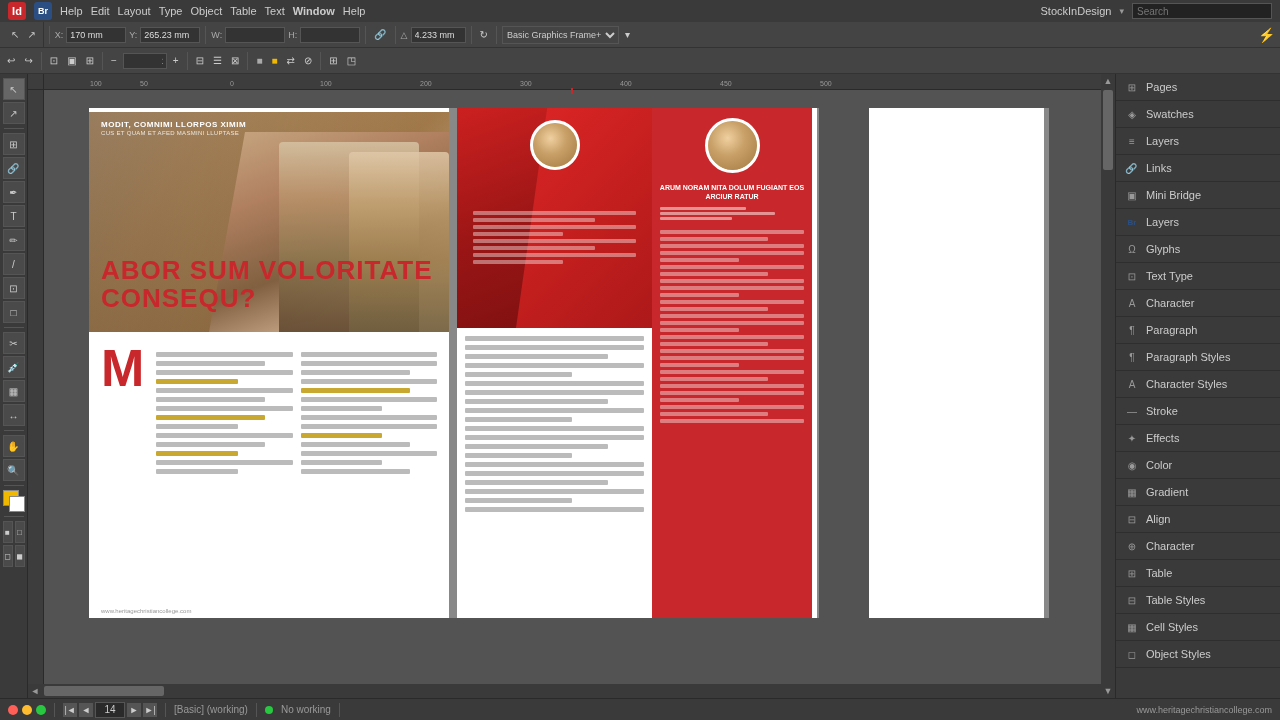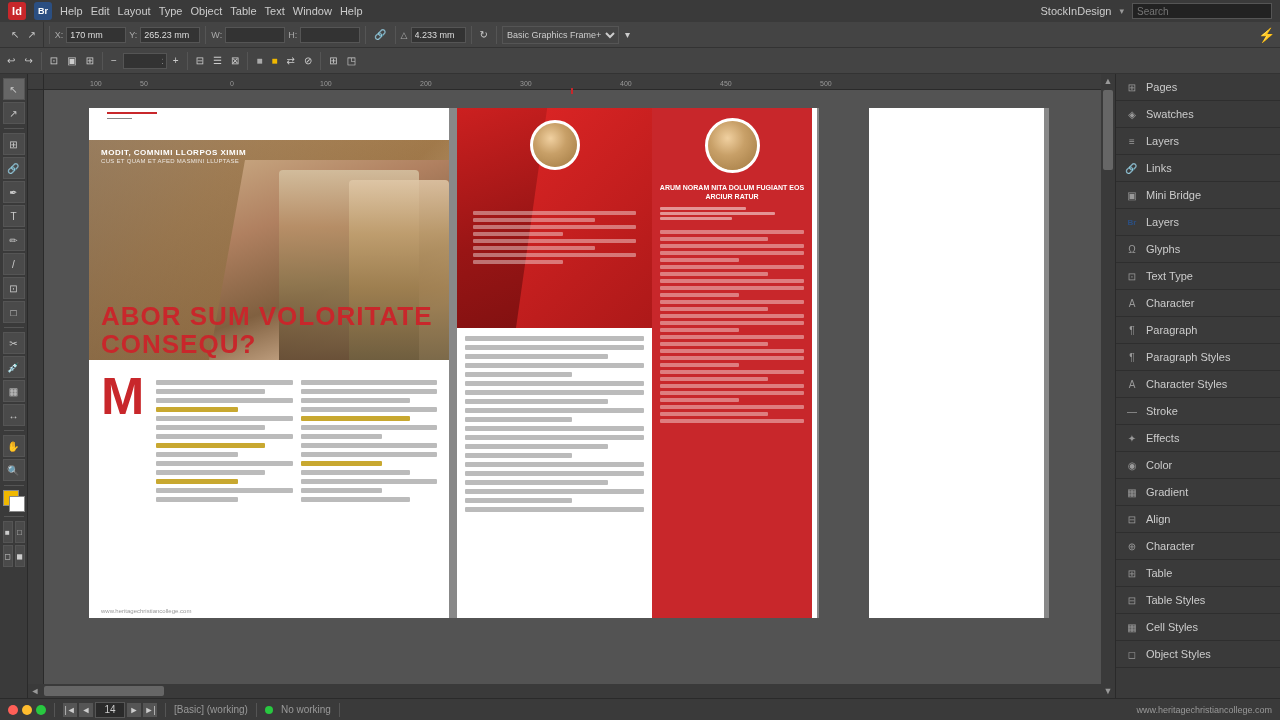--- a/index.html
+++ b/index.html
@@ -166,21 +166,21 @@
       line-height: 1.3;
     }
     .left-img-subtitle {
       color: rgba(255,255,255,0.8);
       font-size: 6px;
       text-transform: uppercase;
       letter-spacing: 0.3px;
     }
     .left-big-text {
       position: absolute;
-      bottom: 1px; left: 12px;
+      bottom: 19px; left: 12px;
     }
     .left-big-title {
       color: #c8272b;
       font-size: 26px;
       font-weight: 900;
       text-transform: uppercase;
       line-height: 1.1;
       letter-spacing: 1px;
     }
 
@@ -457,21 +457,21 @@
 <div id="top-bar">
   <div id="app-icon">Id</div>
   <div id="bridge-icon">Br</div>
   <span style="color:#ccc;font-size:11px;cursor:pointer;">Help</span>
   <span style="color:#ccc;font-size:11px;cursor:pointer;">Edit</span>
   <span style="color:#ccc;font-size:11px;cursor:pointer;">Layout</span>
   <span style="color:#ccc;font-size:11px;cursor:pointer;">Type</span>
   <span style="color:#ccc;font-size:11px;cursor:pointer;">Object</span>
   <span style="color:#ccc;font-size:11px;cursor:pointer;">Table</span>
   <span style="color:#ccc;font-size:11px;cursor:pointer;">Text</span>
-  <span style="color:#ccc;font-size:11px;cursor:pointer;">Window</span>
+  <span style="color:#ccc;font-size:11px;cursor:pointer;font-weight:bold;">Window</span>
   <span style="color:#ccc;font-size:11px;cursor:pointer;">Help</span>
   <div style="margin-left:auto;display:flex;align-items:center;gap:8px;">
     <span style="color:#ccc;font-size:11px;">StockInDesign</span>
     <span style="color:#999;font-size:9px;">▾</span>
     <input id="search-bar" type="text" placeholder="Search" style="">
   </div>
 </div>
 
 <div id="toolbar1">
   <div class="tool-group">
@@ -592,21 +592,21 @@
 
     <div id="canvas-viewport">
 
       <div id="spread">
 
         <div id="left-page">
 
           <div style="position:absolute;top:4px;left:18px;width:50px;height:2px;background:#c8272b;"></div>
           <div style="position:absolute;top:10px;left:18px;width:25px;height:1px;background:#888;"></div>
 
-          <div class="left-top-img" style="margin-top:32px;">
+          <div class="left-top-img" style="margin-top:4px;">
             <div class="left-top-img-overlay"></div>
 
             <div style="position:absolute;right:0;bottom:0;width:240px;height:200px;background:linear-gradient(160deg,#c8a882 0%,#b08060 30%,#806040 60%,#c0a080 80%);clip-path:polygon(15% 0%,100% 0%,100% 100%,0% 100%);"></div>
 
             <div style="position:absolute;right:30px;bottom:0;width:140px;height:190px;background:linear-gradient(180deg,#d4c0a0 0%,#b89068 30%,#907850 60%,#604830 100%);border-radius:4px 4px 0 0;opacity:0.9;"></div>
             <div style="position:absolute;right:0px;bottom:0;width:100px;height:180px;background:linear-gradient(180deg,#e0c8a8 0%,#c0a070 30%,#a08050 60%,#706040 100%);border-radius:4px 4px 0 0;opacity:0.85;"></div>
 
             <div class="left-img-text">
               <div class="left-img-title">MODIT, COMNIMI LLORPOS XIMIM</div>
               <div class="left-img-subtitle">CUS ET QUAM ET AFED MASMINI LLUPTASE</div>

